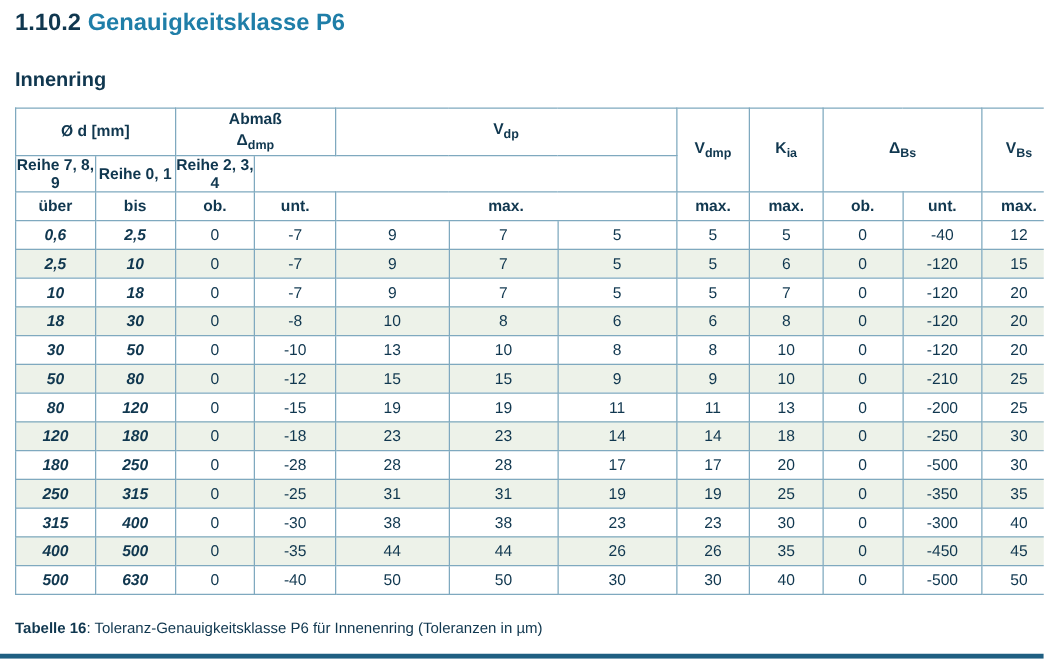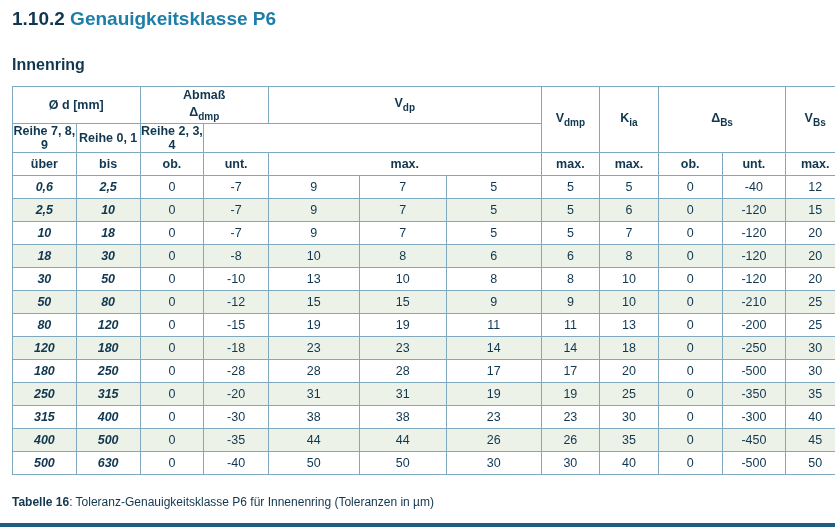--- a/index.html
+++ b/index.html
@@ -318,21 +318,21 @@
           <td class="val">17</td>
           <td class="val">20</td>
           <td class="val">0</td>
           <td class="val">-500</td>
           <td class="val">30</td>
         </tr>
         <tr class="alt">
           <td class="range">250</td>
           <td class="range">315</td>
           <td class="val">0</td>
-          <td class="val">-20</td>
+          <td class="val">-25</td>
           <td class="val">31</td>
           <td class="val">31</td>
           <td class="val">19</td>
           <td class="val">19</td>
           <td class="val">25</td>
           <td class="val">0</td>
           <td class="val">-350</td>
           <td class="val">35</td>
         </tr>
         <tr>

